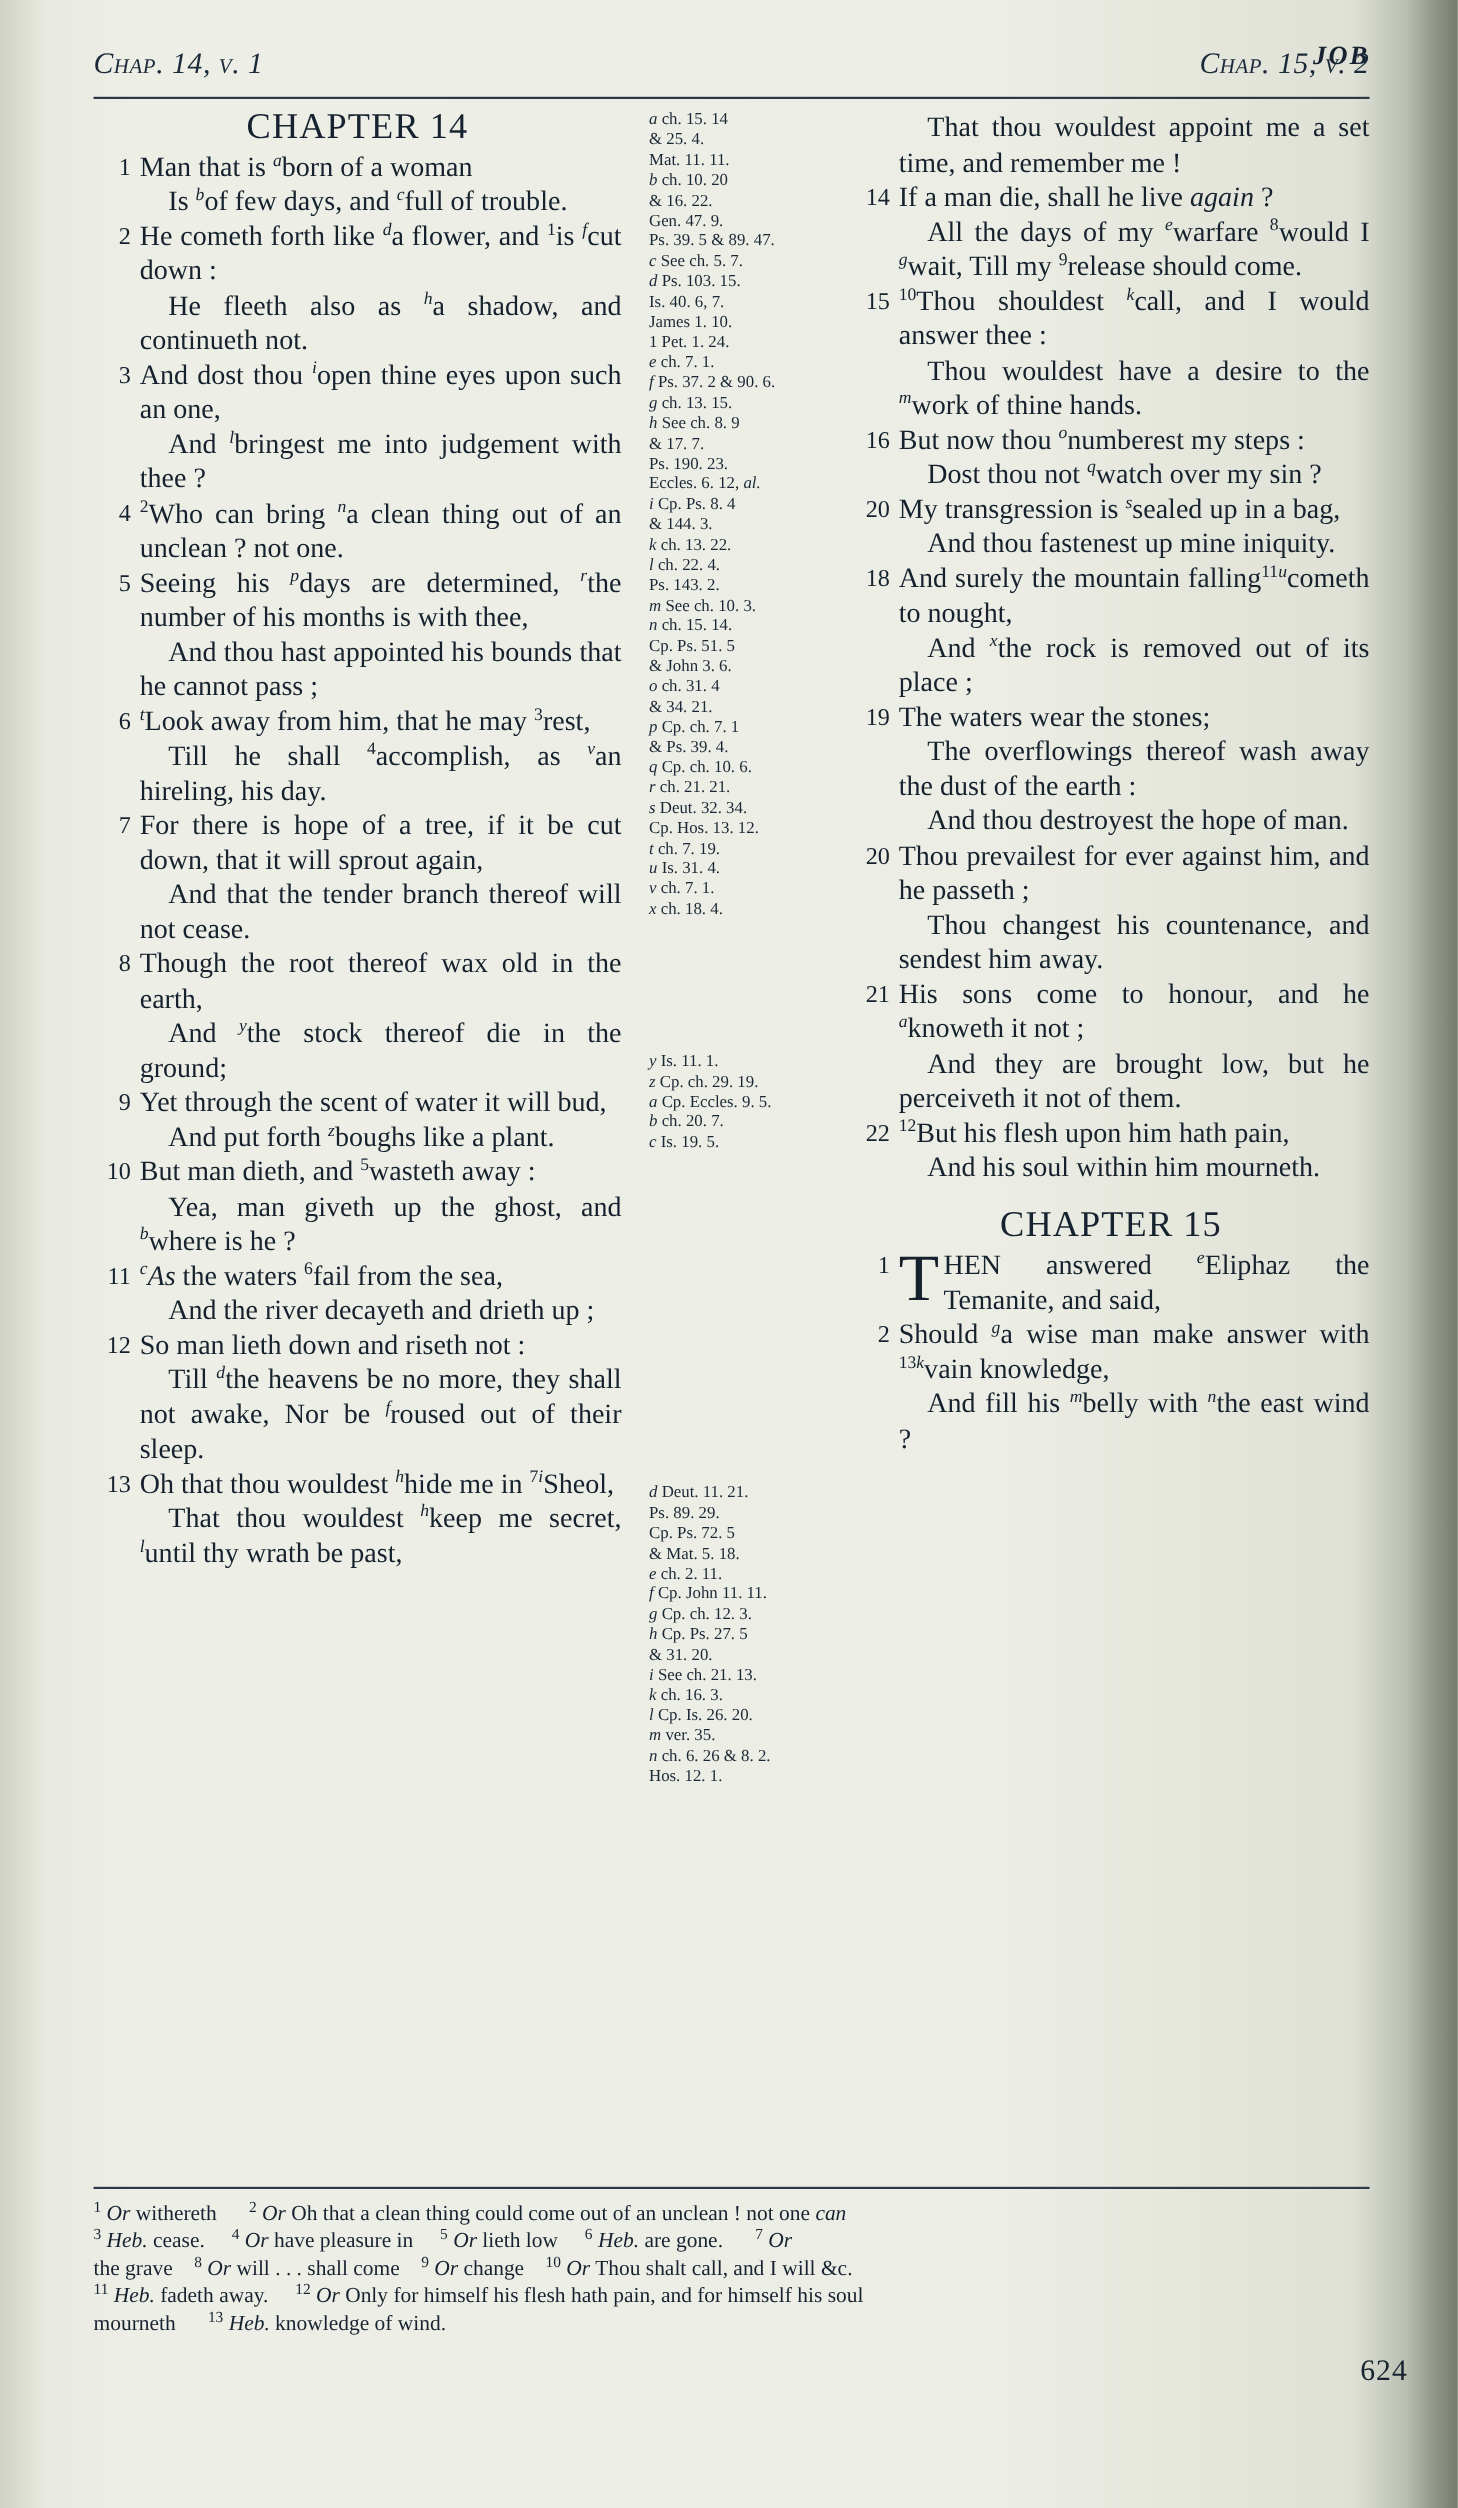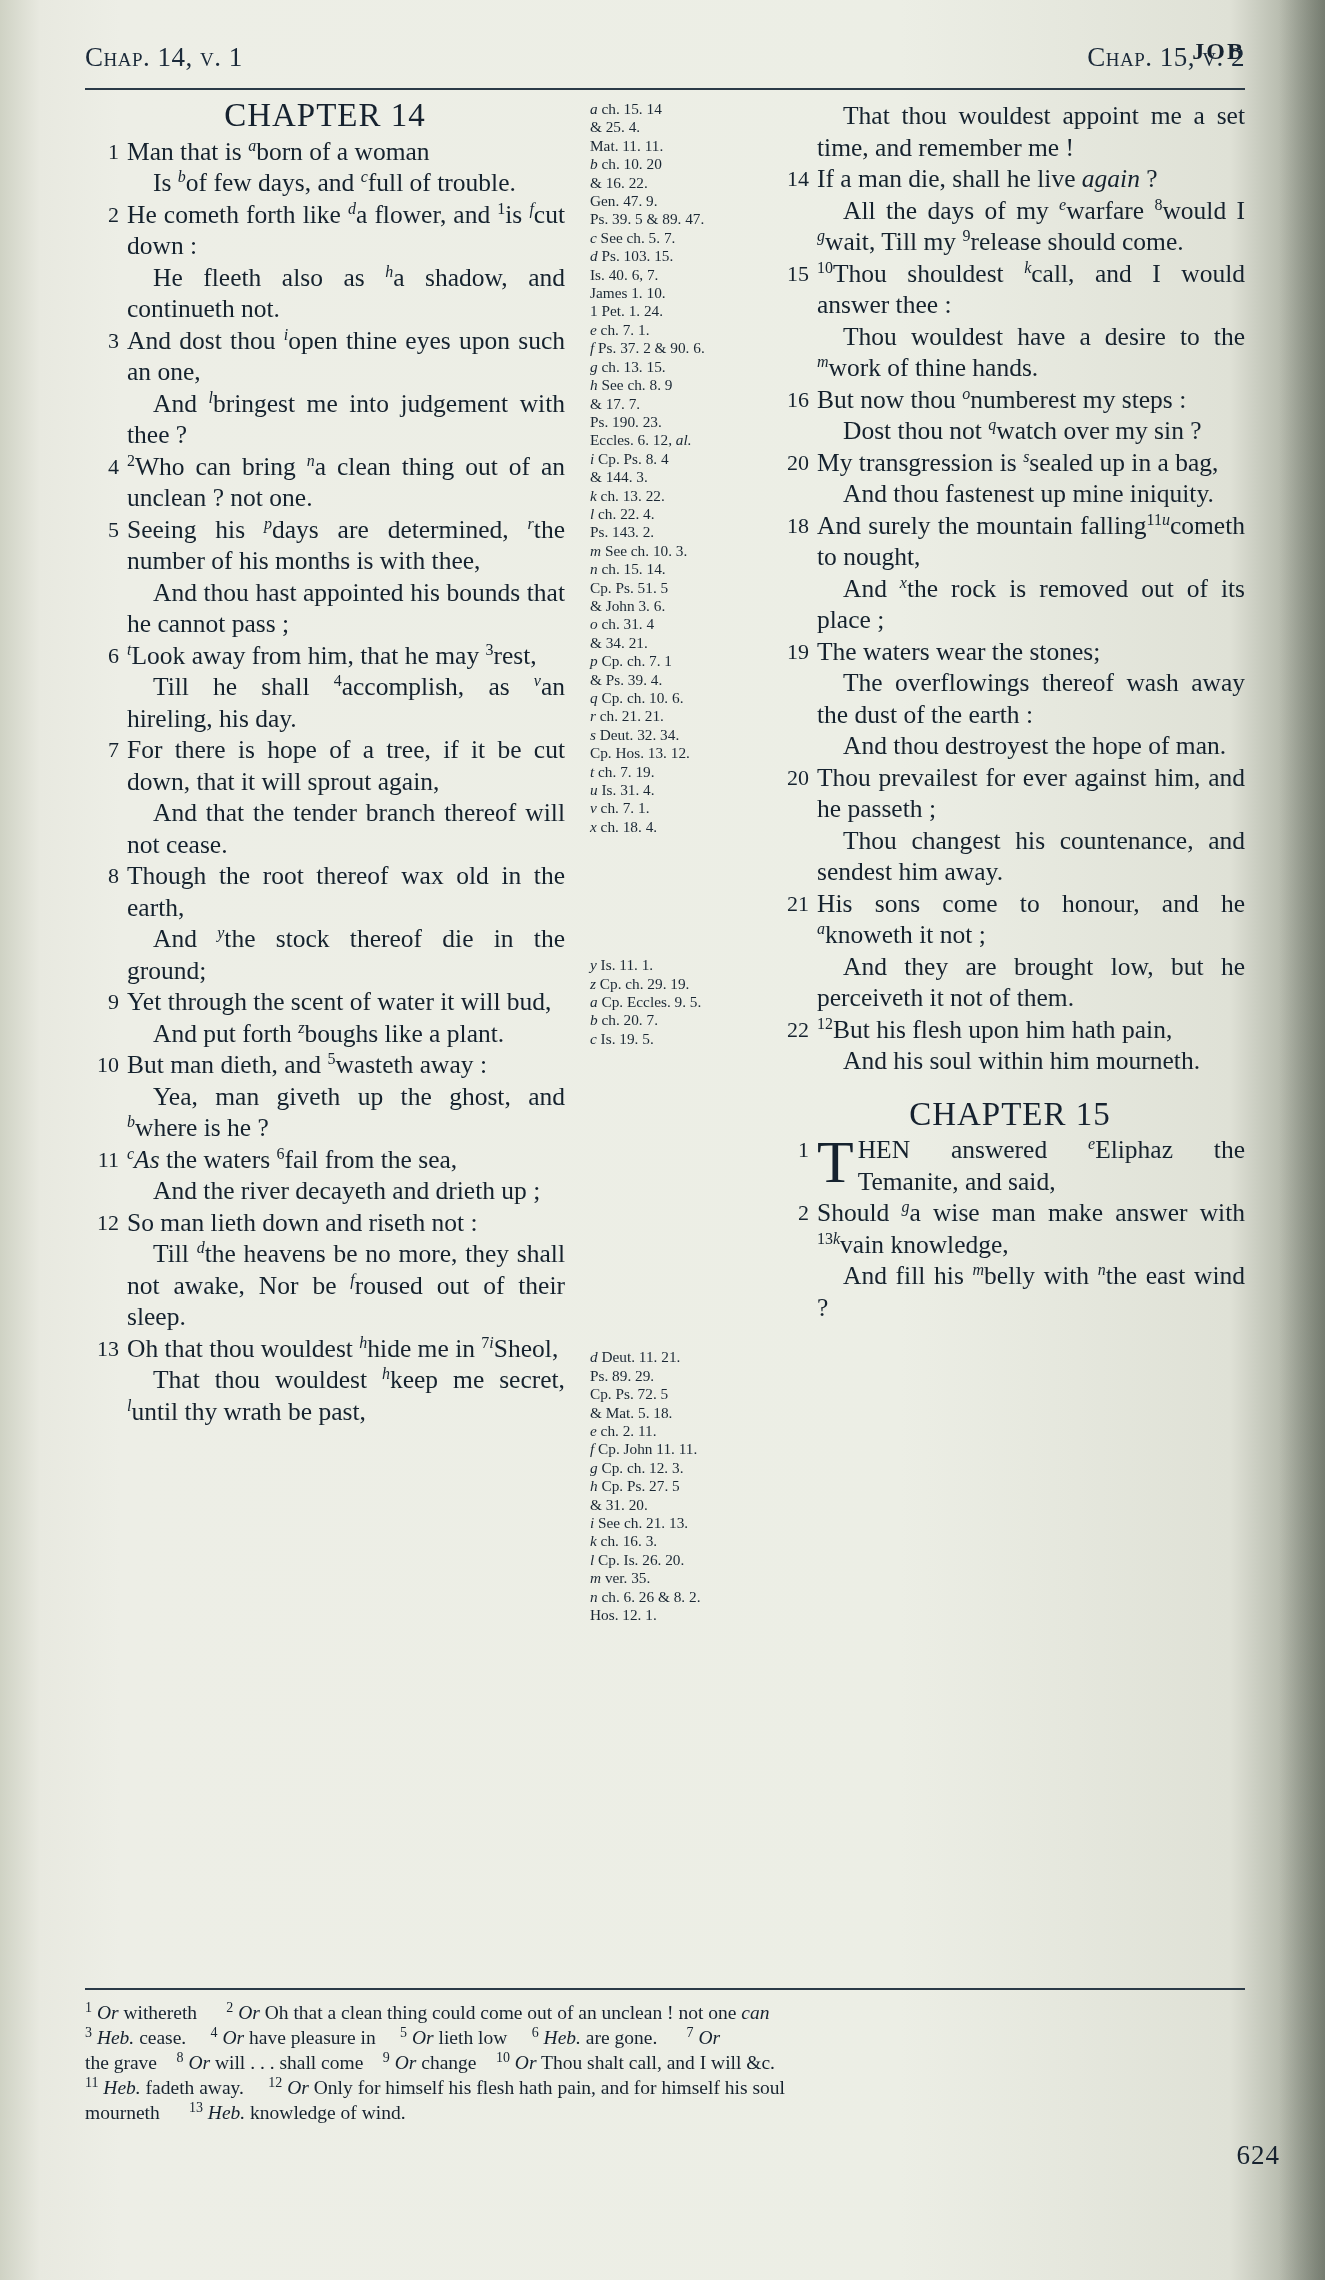--- a/index.html
+++ b/index.html
@@ -30,20 +30,21 @@
     background: transparent;
   }
   
   .runhead {
     position: absolute;
     left: 55px;
     top: 38px;
     width: 1160px;
     height: 46px;
     color: #1b2a3a;
+    font-style: italic;
   }
   .runhead .left {
     position: absolute; left: 0; top: 4px;
     font-variant: small-caps;
     font-size: 27px;
     letter-spacing: 0.5px;
   }
   .runhead .right {
     position: absolute; right: 0; top: 4px;
     font-variant: small-caps;

